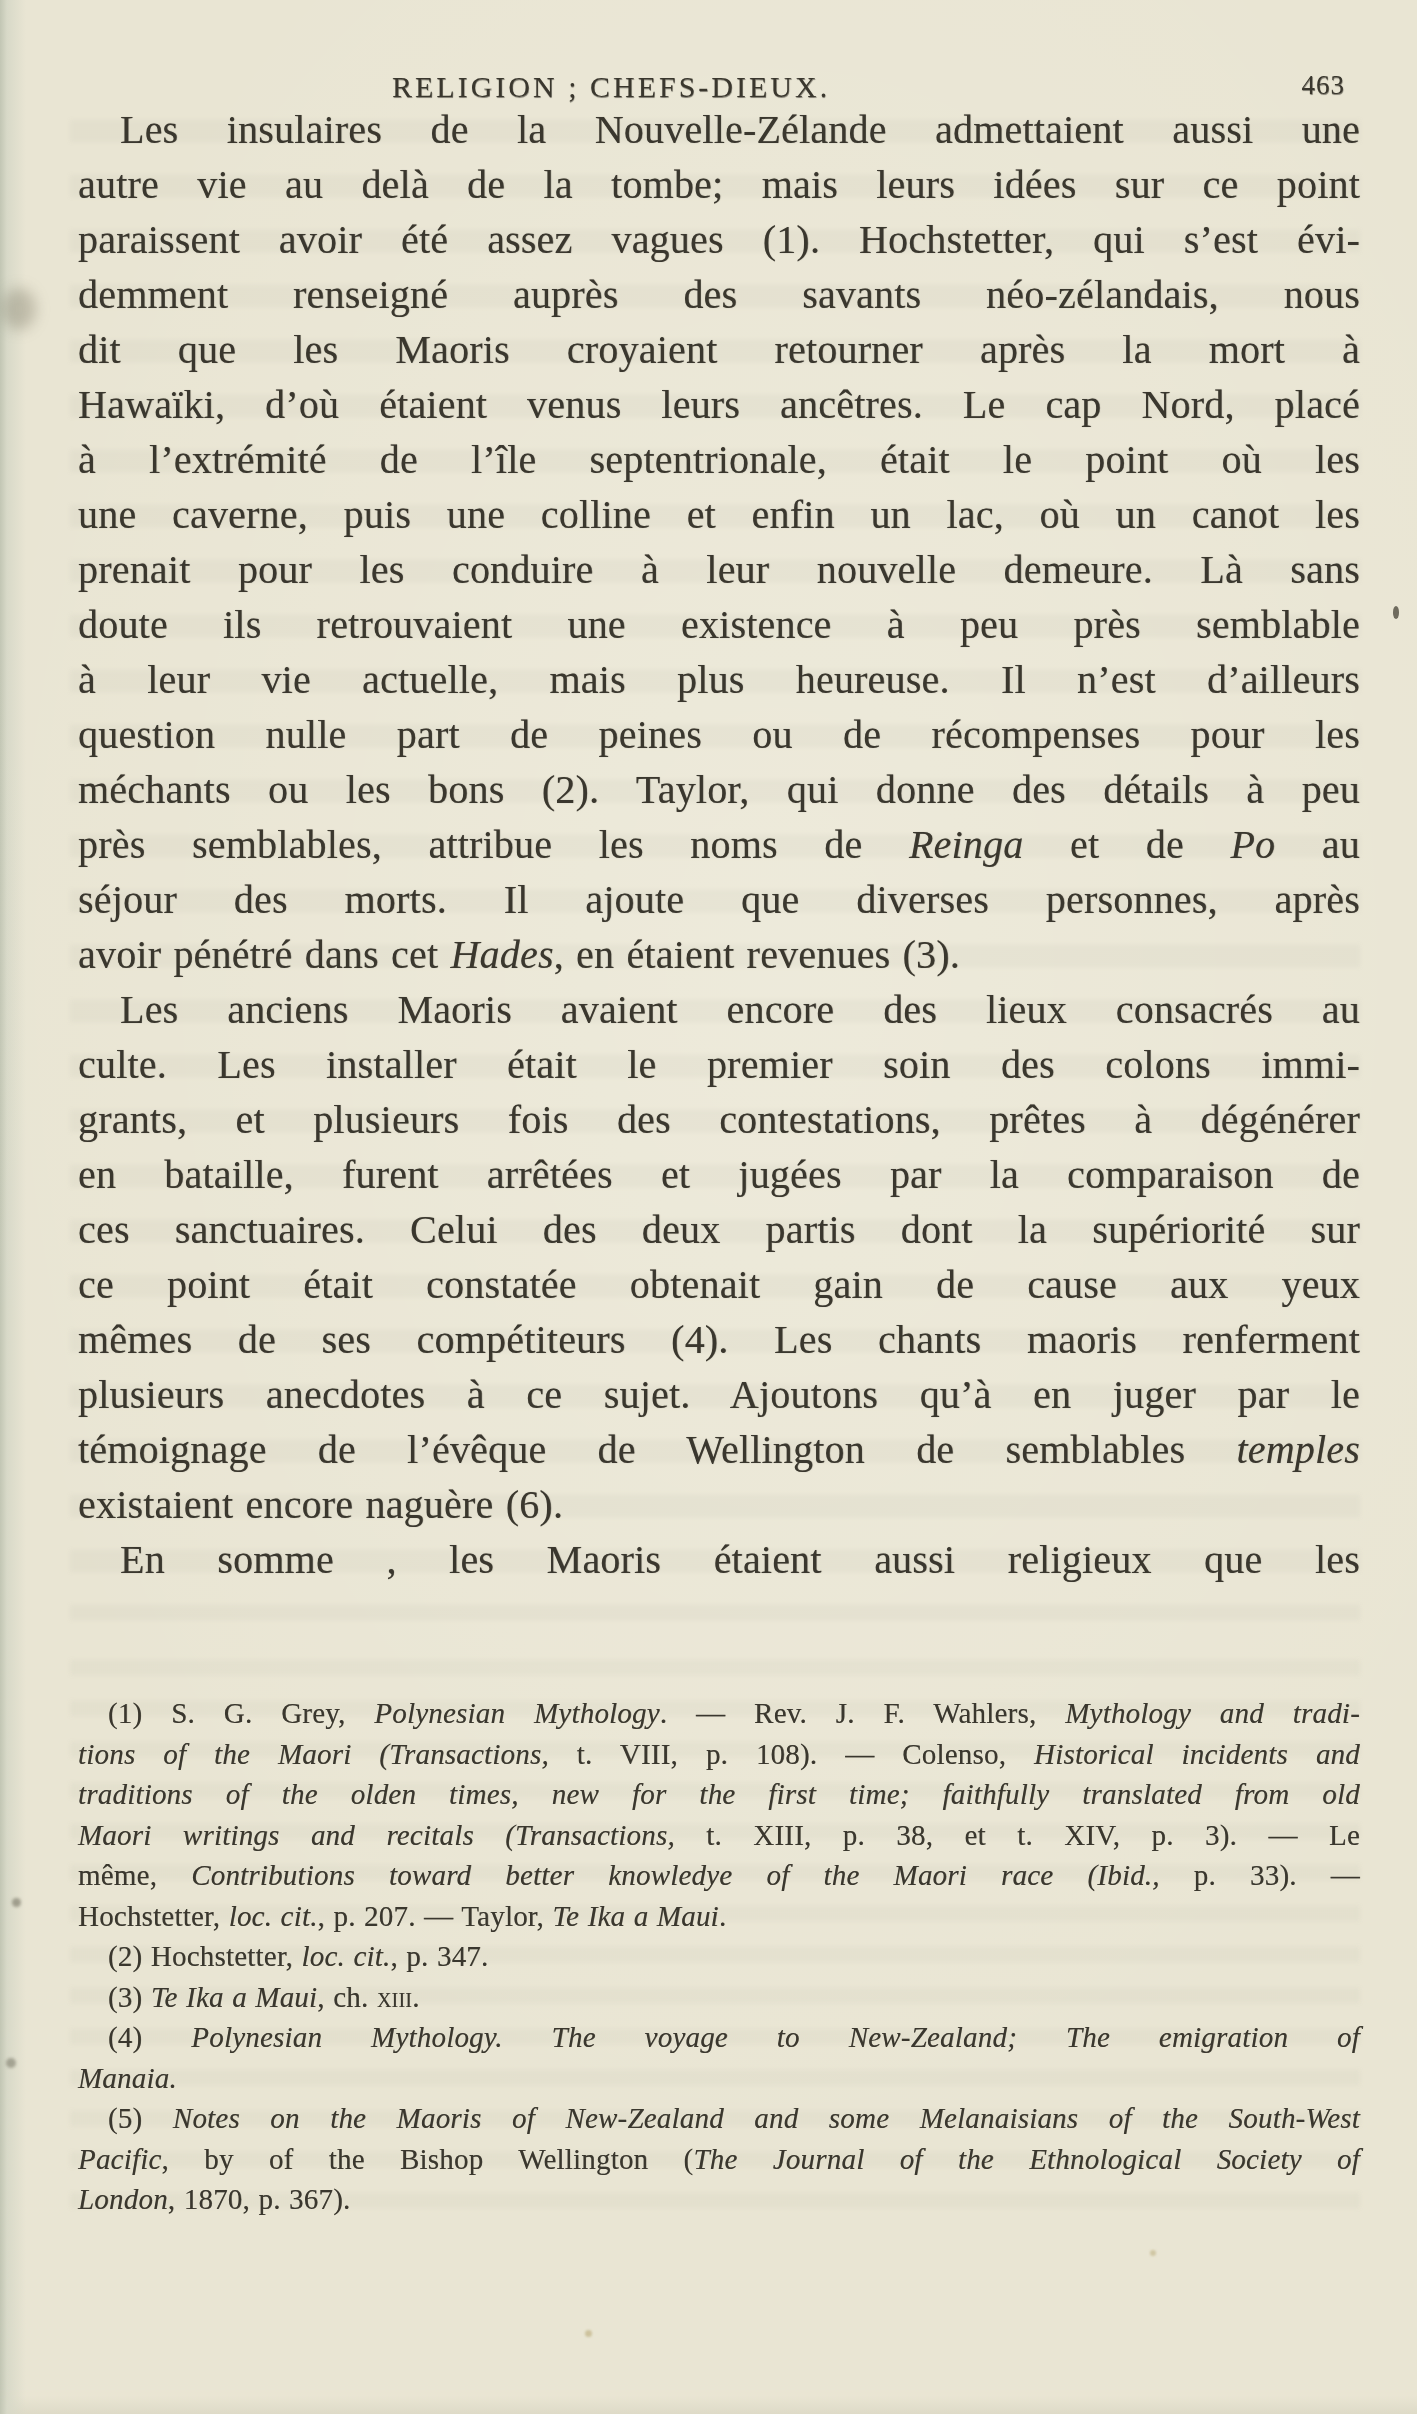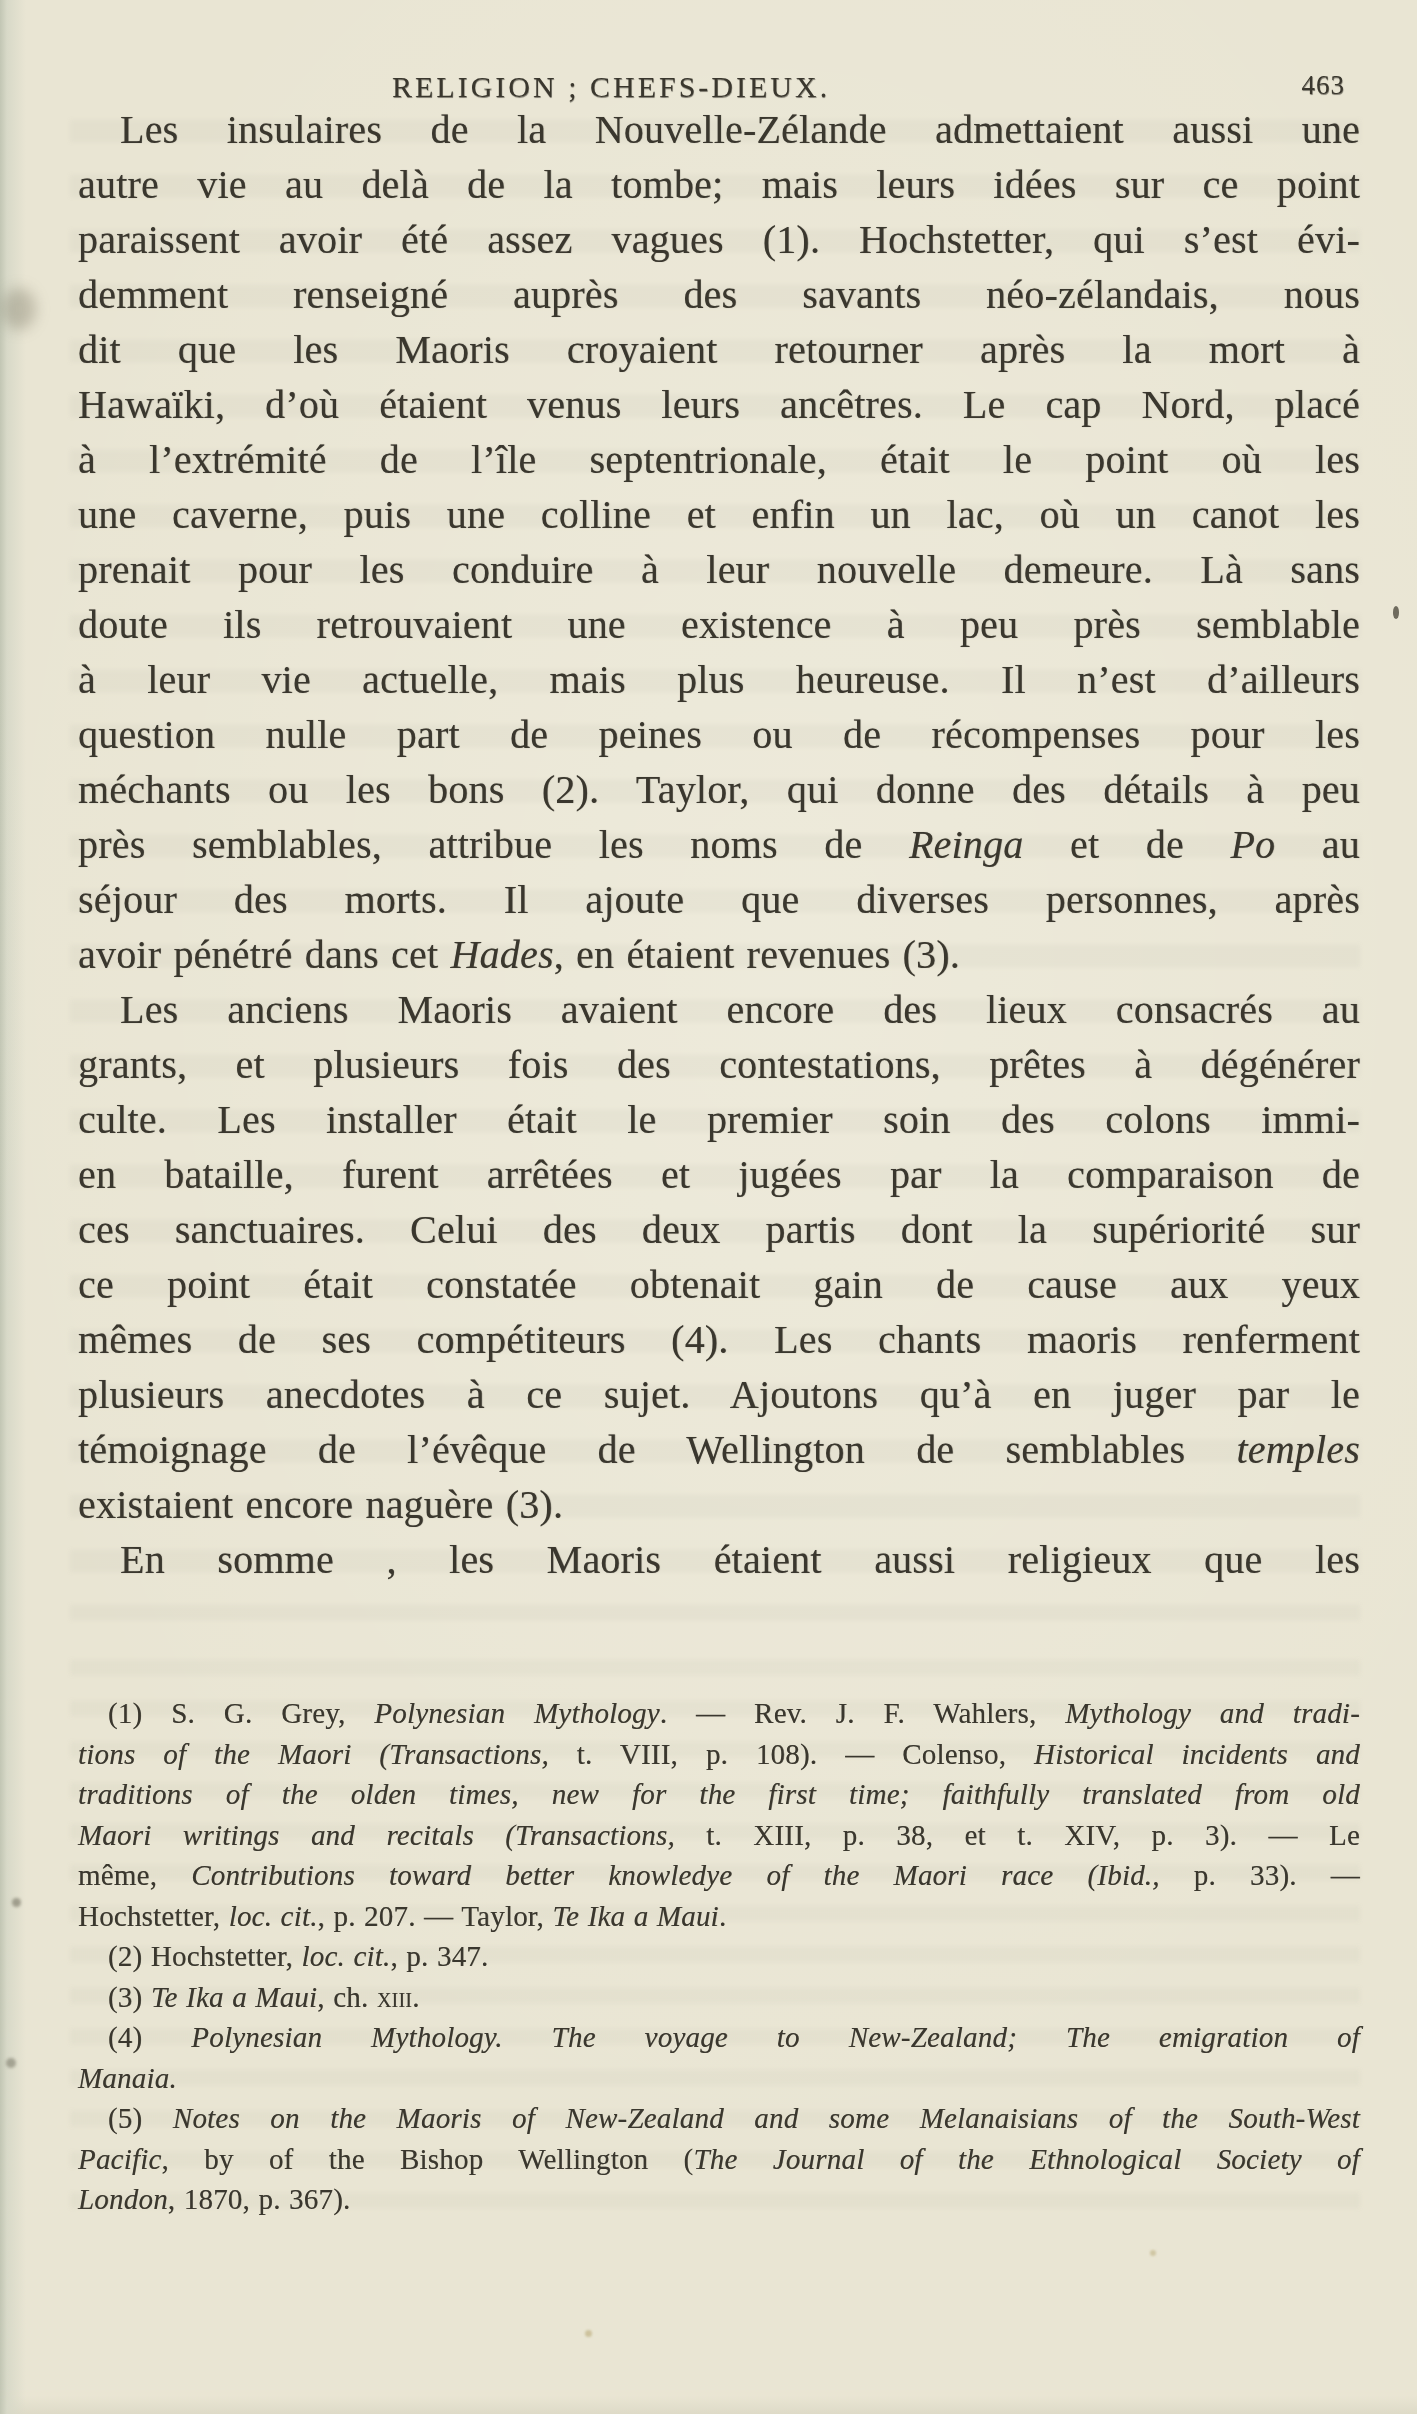--- a/index.html
+++ b/index.html
@@ -80,29 +80,29 @@
       <div class="bl"><span>une caverne, puis une colline et enfin un lac, où un canot les</span></div>
       <div class="bl"><span>prenait pour les conduire à leur nouvelle demeure. Là sans</span></div>
       <div class="bl"><span>doute ils retrouvaient une existence à peu près semblable</span></div>
       <div class="bl"><span>à leur vie actuelle, mais plus heureuse. Il n’est d’ailleurs</span></div>
       <div class="bl"><span>question nulle part de peines ou de récompenses pour les</span></div>
       <div class="bl"><span>méchants ou les bons (2). Taylor, qui donne des détails à peu</span></div>
       <div class="bl"><span>près semblables, attribue les noms de </span><em>Reinga</em><span> et de </span><em>Po</em><span> au</span></div>
       <div class="bl"><span>séjour des morts. Il ajoute que diverses personnes, après</span></div>
       <div class="bl last"><span>avoir pénétré dans cet </span><em>Hades</em><span>, en étaient revenues (3).</span></div>
       <div class="bl indent"><span>Les anciens Maoris avaient encore des lieux consacrés au</span></div>
+      <div class="bl"><span>culte. Les installer était le premier soin des colons immi-</span></div>
       <div class="bl"><span>grants, et plusieurs fois des contestations, prêtes à dégénérer</span></div>
-      <div class="bl"><span>culte. Les installer était le premier soin des colons immi-</span></div>
       <div class="bl"><span>en bataille, furent arrêtées et jugées par la comparaison de</span></div>
       <div class="bl"><span>ces sanctuaires. Celui des deux partis dont la supériorité sur</span></div>
       <div class="bl"><span>ce point était constatée obtenait gain de cause aux yeux</span></div>
       <div class="bl"><span>mêmes de ses compétiteurs (4). Les chants maoris renferment</span></div>
       <div class="bl"><span>plusieurs anecdotes à ce sujet. Ajoutons qu’à en juger par le</span></div>
       <div class="bl"><span>témoignage de l’évêque de Wellington de semblables </span><em>temples</em></div>
-      <div class="bl last"><span>existaient encore naguère (3).</span></div>
+      <div class="bl last"><span>existaient encore naguère (6).</span></div>
       <div class="bl indent"><span>En somme , les Maoris étaient aussi religieux que les</span></div>
     </main>
 
   <section class="footnotes" id="footnotes">
       <div class="bl indent"><span>(1) S. G. Grey, </span><em>Polynesian Mythology</em><span>. — Rev. J. F. Wahlers, </span><em>Mythology and tradi-</em></div>
       <div class="bl"><em>tions of the Maori (Transactions,</em><span> t. VIII, p. 108). — Colenso, </span><em>Historical incidents and</em></div>
       <div class="bl"><em>traditions of the olden times, new for the first time; faithfully translated from old</em></div>
       <div class="bl"><em>Maori writings and recitals (Transactions,</em><span> t. XIII, p. 38, et t. XIV, p. 3). — Le</span></div>
       <div class="bl"><span>même, </span><em>Contributions toward better knowledye of the Maori race (Ibid.,</em><span> p. 33). —</span></div>
       <div class="bl last"><span>Hochstetter, </span><em>loc. cit.</em><span>, p. 207. — Taylor, </span><em>Te Ika a Maui</em><span>.</span></div>

